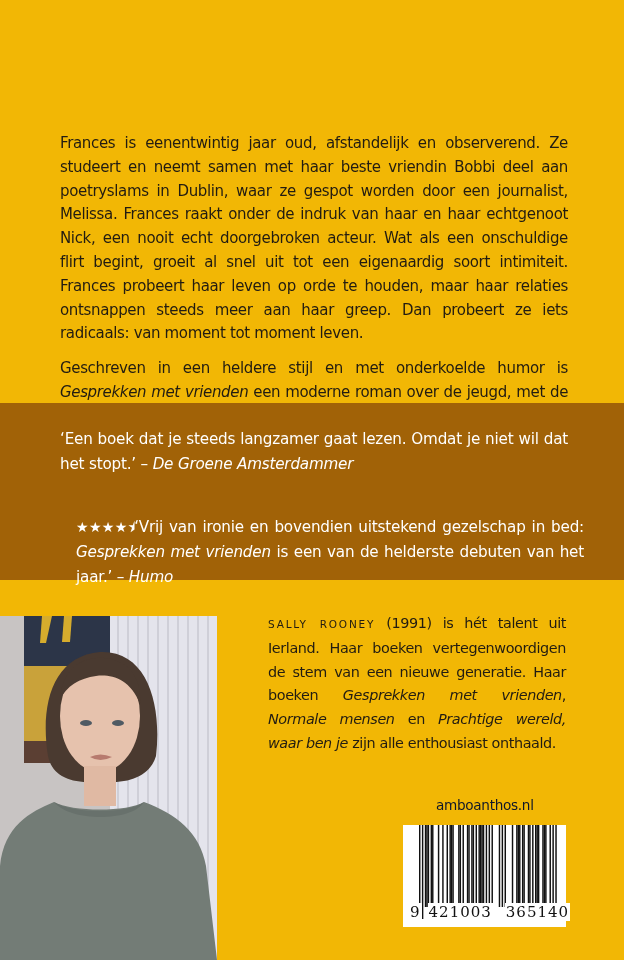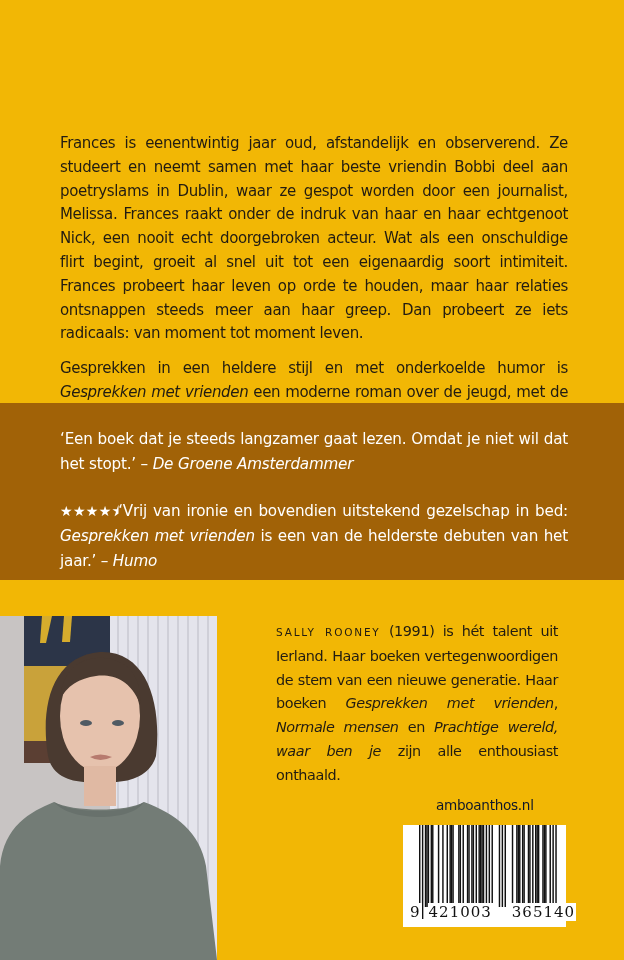--- a/index.html
+++ b/index.html
@@ -25,36 +25,36 @@
     background: #a16207;
   }
   .quote {
     position: absolute; left: 60px; width: 508px;
     font-family: "DejaVu Sans", sans-serif;
     color: #ffffff; font-size: 15.2px; line-height: 24.8px; letter-spacing: -0.2px;
     text-align: justify;
   }
   .quote p { margin: 0; }
   .q1 { top: 24px; }
-  .q2 { top: 96px; }
+  .q2 { top: 112px; margin-left: 16px; }
   .stars { letter-spacing: -1px; font-size: 14px; }
 
   .photo {
     position: absolute; left: 0; top: 616px; width: 217px; height: 344px;
     overflow: hidden; background: #c9c6c4;
   }
   .photo svg { display: block; }
 
   .author {
     position: absolute; left: 268px; top: 612px; width: 298px;
     font-family: "DejaVu Sans", sans-serif;
     font-size: 14.4px; line-height: 23.8px; letter-spacing: -0.4px;
     text-align: justify; color: #221c12;
   }
-  .author p { margin: 8px; }
+  .author p { margin: 0; }
   .smallcaps { font-size: 10.5px; letter-spacing: 1.8px; text-transform: uppercase; }
 
   .website {
     position: absolute; left: 436px; top: 797px;
     font-family: "DejaVu Sans", sans-serif; font-size: 13.6px; letter-spacing: -0.3px;
     color: #0f172a;
   }
   .barcode {
     position: absolute; left: 403px; top: 825px; width: 163px; height: 102px;
     background: #ffffff;
@@ -65,21 +65,21 @@
     font-size: 15px; letter-spacing: 1px; color: #111;
     display: flex; gap: 0;
   }
   .isbn-digits span { display: inline-block; background: #fff; padding: 0 1px; }
 </style>
 </head>
 <body>
 
 <div class="blurb">
   <p>Frances is eenentwintig jaar oud, afstandelijk en observerend. Ze studeert en neemt samen met haar beste vriendin Bobbi deel aan poetryslams in Dublin, waar ze gespot worden door een journalist, Melissa. Frances raakt onder de indruk van haar en haar echtgenoot Nick, een nooit echt doorgebroken acteur. Wat als een onschuldige flirt begint, groeit al snel uit tot een eigenaardig soort intimiteit. Frances probeert haar leven op orde te houden, maar haar relaties ontsnappen steeds meer aan haar greep. Dan probeert ze iets radicaals: van moment tot moment leven.</p>
-  <p class="last"><span>Gesprekken in een heldere stijl en met onderkoelde humor is </span><em>Gesprekken met vrienden</em><span> een moderne roman over de jeugd, met de bijbehorende lusten en lasten.</span></p>
+  <p class="last"><span>Geschreven in een heldere stijl en met onderkoelde humor is </span><em>Gesprekken met vrienden</em><span> een moderne roman over de jeugd, met de bijbehorende lusten en lasten.</span></p>
 </div>
 
 <div class="quote-band">
   <div class="quote q1">
     <p class="last" style="text-align-last:left"><span>‘Een boek dat je steeds langzamer gaat lezen. Omdat je niet wil dat het stopt.’ – </span><em>De Groene Amsterdammer</em></p>
   </div>
   <div class="quote q2">
     <p style="text-align-last:left"><span class="stars">★★★★⯨</span><span>‘Vrij van ironie en bovendien uitstekend gezelschap in bed: </span><em>Gesprekken met vrienden</em><span> is een van de helderste debuten van het jaar.’ – </span><em>Humo</em></p>
   </div>
 </div>
@@ -171,15 +171,15 @@
       <rect x="139.25" y="0" width="1.45" height="82" fill="#111"></rect>
       <rect x="140.7" y="0" width="1.45" height="82" fill="#111"></rect>
       <rect x="142.14999999999998" y="0" width="1.45" height="82" fill="#111"></rect>
       <rect x="146.5" y="0" width="1.45" height="82" fill="#111"></rect>
       <rect x="149.4" y="0" width="1.45" height="94" fill="#111"></rect>
       <rect x="152.29999999999998" y="0" width="1.45" height="94" fill="#111"></rect>
     </svg>
   <div class="isbn-digits">
     <span>9</span>
     <span style="margin-left:6px">421003</span>
-    <span style="margin-left:18px">365140</span>
+    <span style="margin-left:12px">365140</span>
   </div>
 </div>
 
 </body></html>

